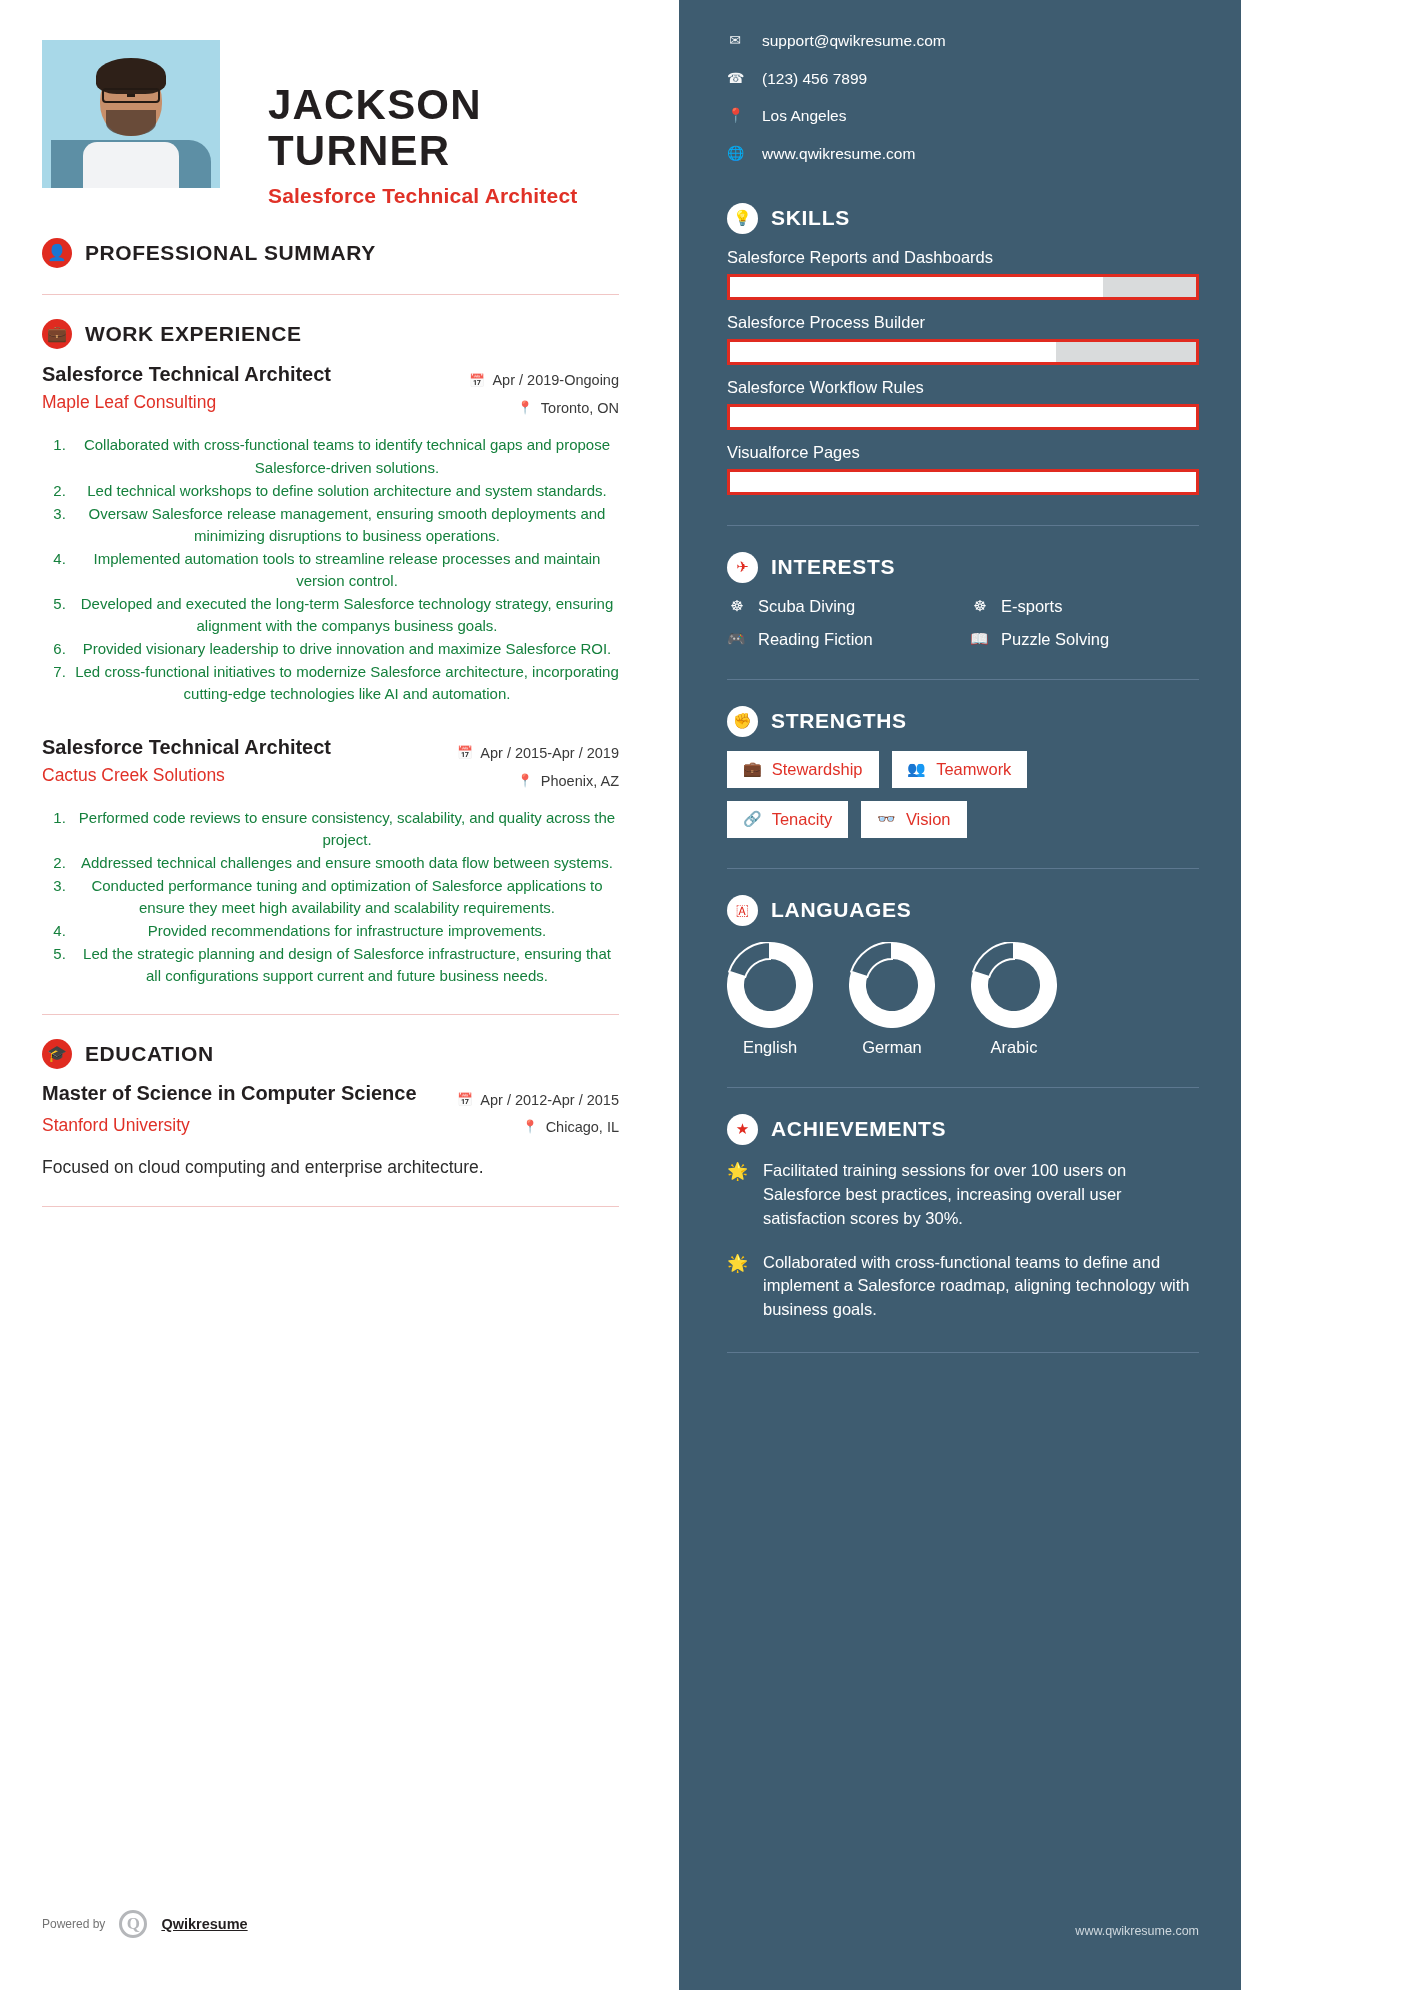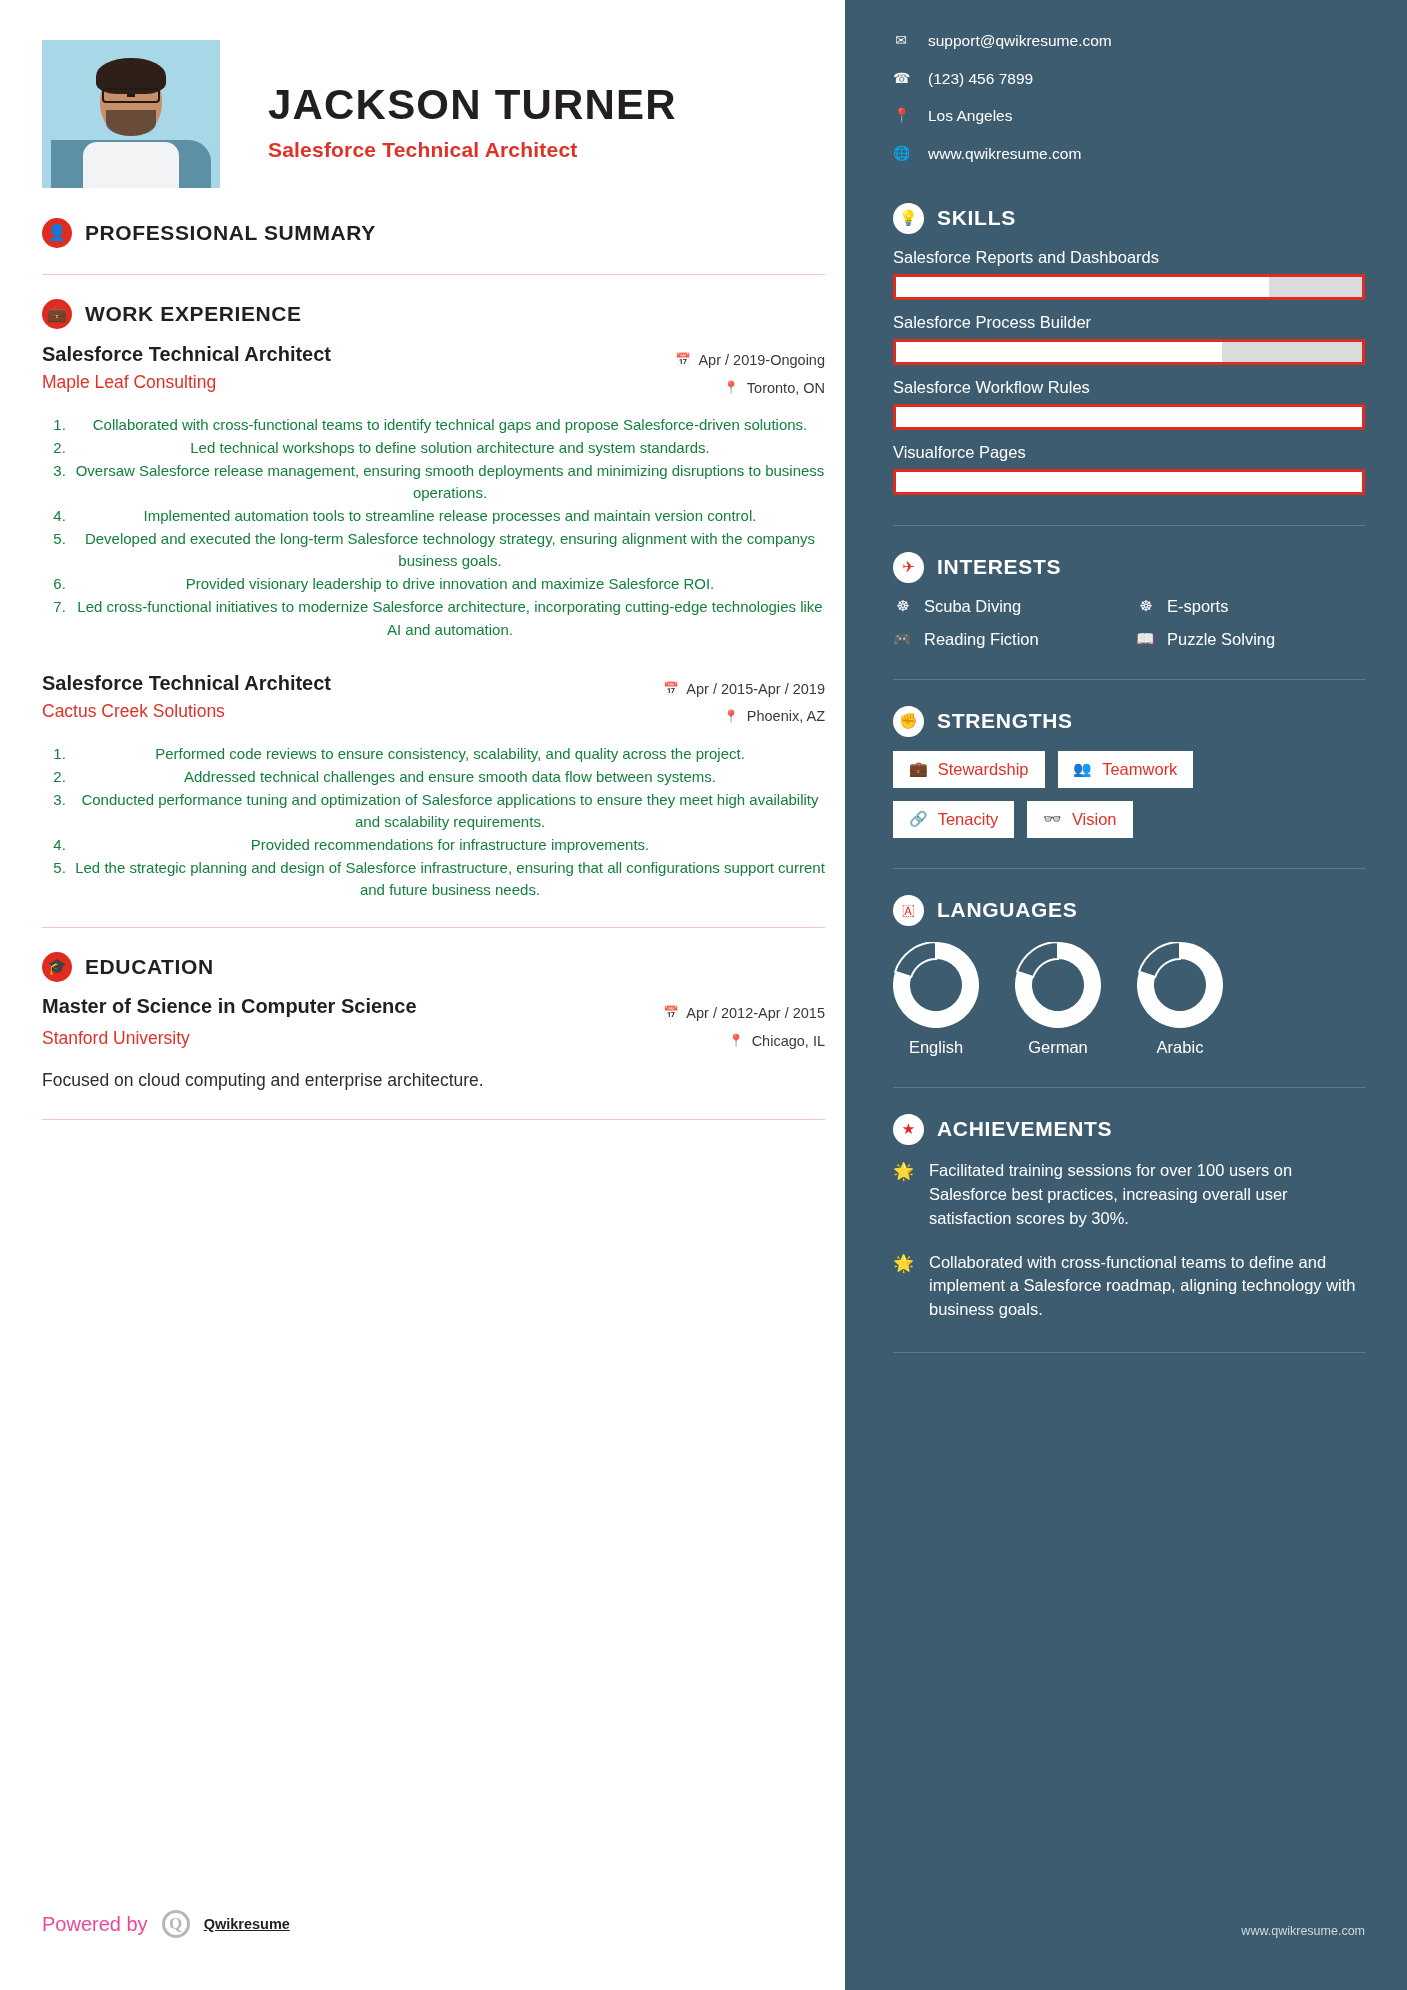--- a/index.html
+++ b/index.html
@@ -7,22 +7,22 @@
     width: 1407px;
     height: 1990px;
     background: #ffffff;
     font-family: "Liberation Sans", sans-serif;
     overflow: hidden;
   }
   .page { display: flex; width: 1407px; height: 1990px; background:#fff; }
 
   
   .left {
-    width: 845px;
-    padding: 40px 20px 0 42px;
+    width: 679px;
+    padding: 40px 60px 0 42px;
     position: relative;
   }
 
   .header-row { display: flex; align-items: flex-start; gap: 48px; margin-bottom: 30px; }
   .photo {
     width: 178px; height: 148px;
     background: linear-gradient(#a8d8e8, #a8d8e8);
     position: relative; overflow: hidden; flex: 0 0 auto;
   }
   .photo .head {
@@ -115,21 +115,21 @@
   }
 
   .edu-degree { font-size: 20px; font-weight: 600; color: #231f20; }
   .edu-school { font-size: 17.5px; color: #e03127; margin-top: 10px; }
   .edu-desc { font-size: 17.5px; color: #2d2d2d; margin-top: 13px; line-height: 1.45; }
 
   .footer {
     position: absolute; left: 42px; bottom: 52px;
     display: flex; align-items: center; gap: 14px;
   }
-  .footer-text { font-size: 20px; color: #ec4899; }
+  .footer-text { font-size: 12px; color: #737373; }
   .footer-logo {
     width: 28px; height: 28px; border-radius: 50%;
     border: 3px solid #b5b7ba; color: #b5b7ba;
     display:flex; align-items:center; justify-content:center;
     font-size: 17px; font-weight: 700; font-family:"Liberation Serif",serif;
   }
   .footer-link {
     font-size: 14.5px; color: #231f20; text-decoration: underline; font-weight: 600; text-align: center;
   }
 

